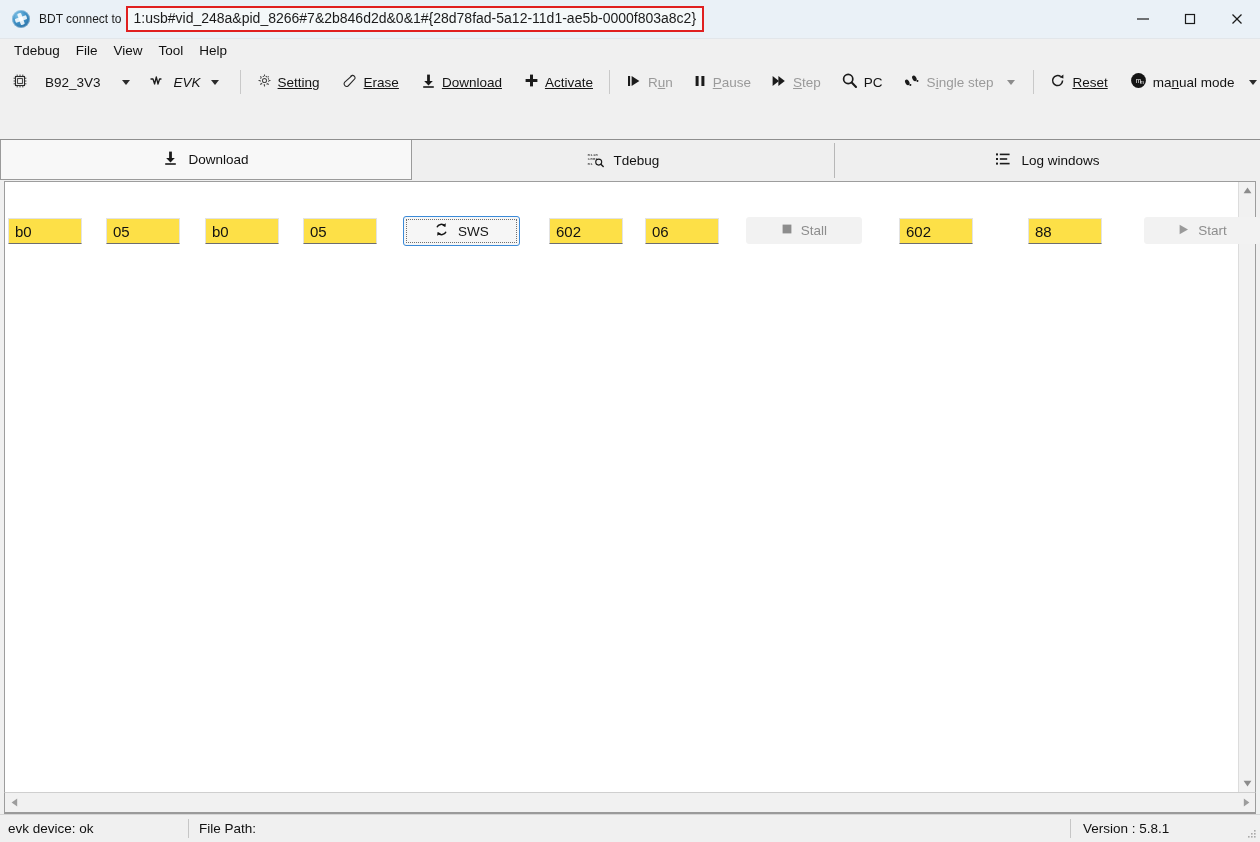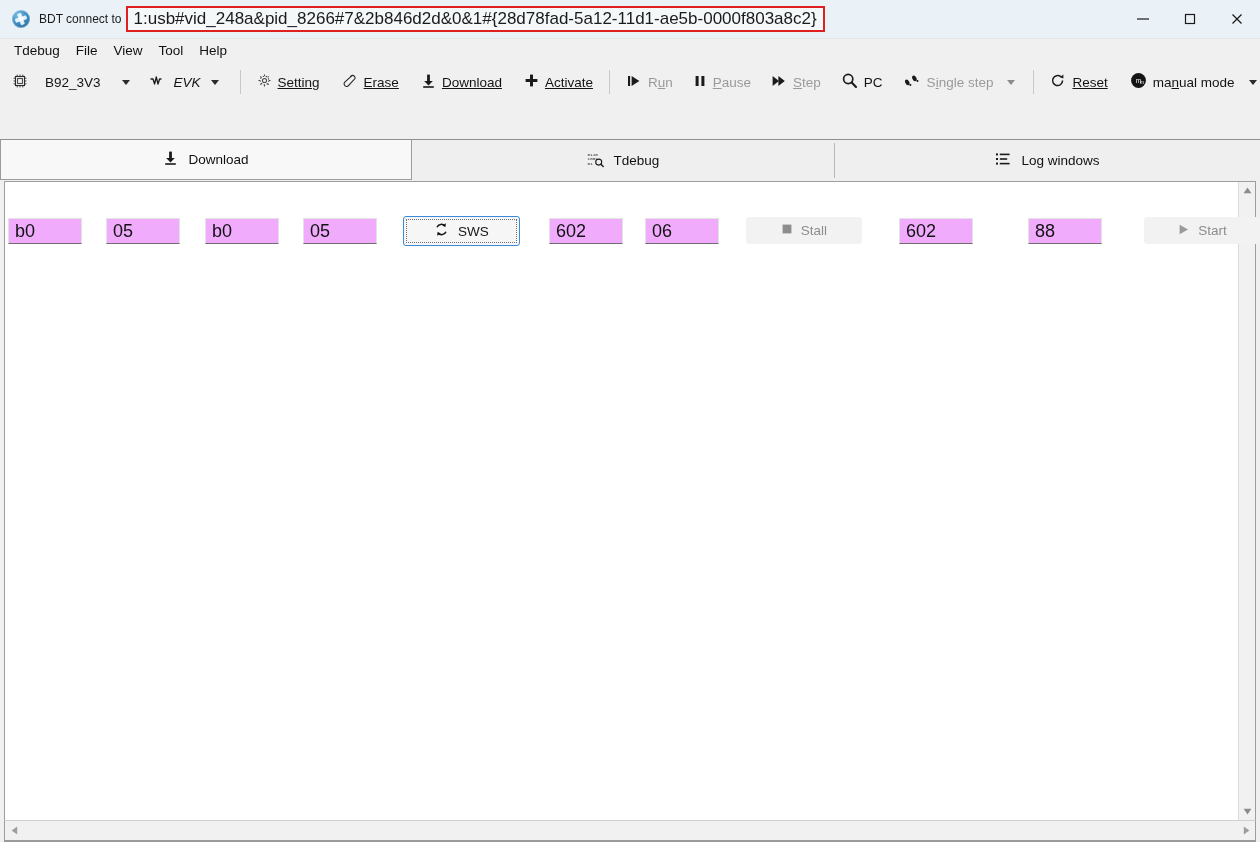--- a/index.html
+++ b/index.html
@@ -68,21 +68,21 @@
   }
   .title-text {
     font-size: 12px;
     color: #1b1b1b;
     white-space: nowrap;
   }
   .title-highlight {
     margin-left: 4px;
     border: 2px solid #e02020;
     padding: 3px 6px 4px 6px;
-    font-size: 17px;
+    font-size: 14px;
     color: #1b1b1b;
     white-space: nowrap;
     line-height: 15px;
     background: #f4f8f9;
   }
   .win-controls {
     position: absolute;
     right: 0;
     top: 0;
     height: 38px;
@@ -159,25 +159,25 @@
     height: 38px;
     min-height: 38px;
     display: flex;
     align-items: center;
     background: #f0f0f0;
     position: relative;
   }
   .tfield {
     height: 26px;
     box-sizing: border-box;
-    background: #f0abfc;
+    background: #fde047;
     border: 1px solid #e3e3e3;
     border-bottom: 1px solid #6e6e6e;
     font-family: "Liberation Sans", sans-serif;
-    font-size: 18px;
+    font-size: 15px;
     color: #111;
     padding: 0 6px;
     outline: none;
   }
   .flatbtn {
     height: 27px;
     box-sizing: border-box;
     background: #f2f2f2;
     border: 1px solid #f2f2f2;
     border-radius: 3px;
@@ -660,14 +660,33 @@
           </svg>
       </div>
       <div class="hs-arrow">
         <svg width="7" height="9" viewBox="0 0 7 9">
             <polygon points="6.4,4.5 0.8,8.4 0.8,0.6" fill="#9d9d9d"></polygon>
           </svg>
       </div>
     </div>
   </div>
 
+  <div class="statusbar">
+    <div class="status-cell" style="width:188px;">evk device: ok</div>
+    <div class="status-sep"></div>
+    <div class="status-cell" style="flex:1;padding-left:10px;">File Path:</div>
+    <div class="status-sep"></div>
+    <div class="status-cell" style="width:170px;padding-left:12px;">Version : 5.8.1</div>
+    <div class="grip">
+      <svg width="11" height="11" viewBox="0 0 11 11">
+        <g fill="#a9a9a9">
+          <rect x="8" y="2" width="1.6" height="1.6"></rect>
+          <rect x="5" y="5" width="1.6" height="1.6"></rect>
+            <rect x="8" y="5" width="1.6" height="1.6"></rect>
+          <rect x="2" y="8" width="1.6" height="1.6"></rect>
+            <rect x="5" y="8" width="1.6" height="1.6"></rect>
+            <rect x="8" y="8" width="1.6" height="1.6"></rect>
+        </g>
+      </svg>
+    </div>
+  </div>
 
 </div>
 
 </body></html>

